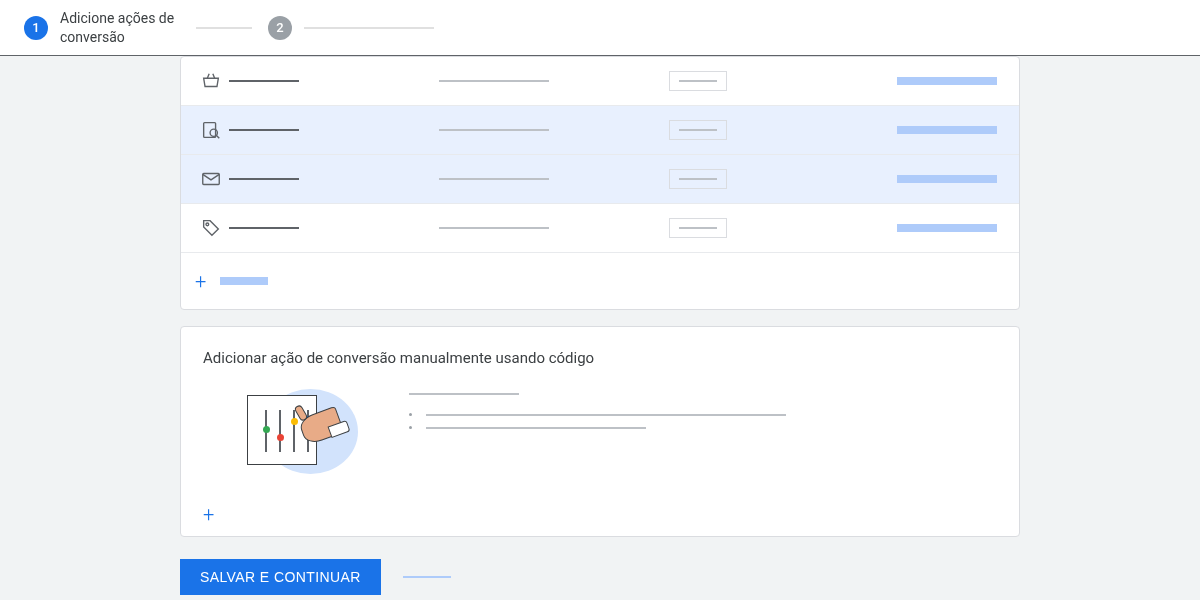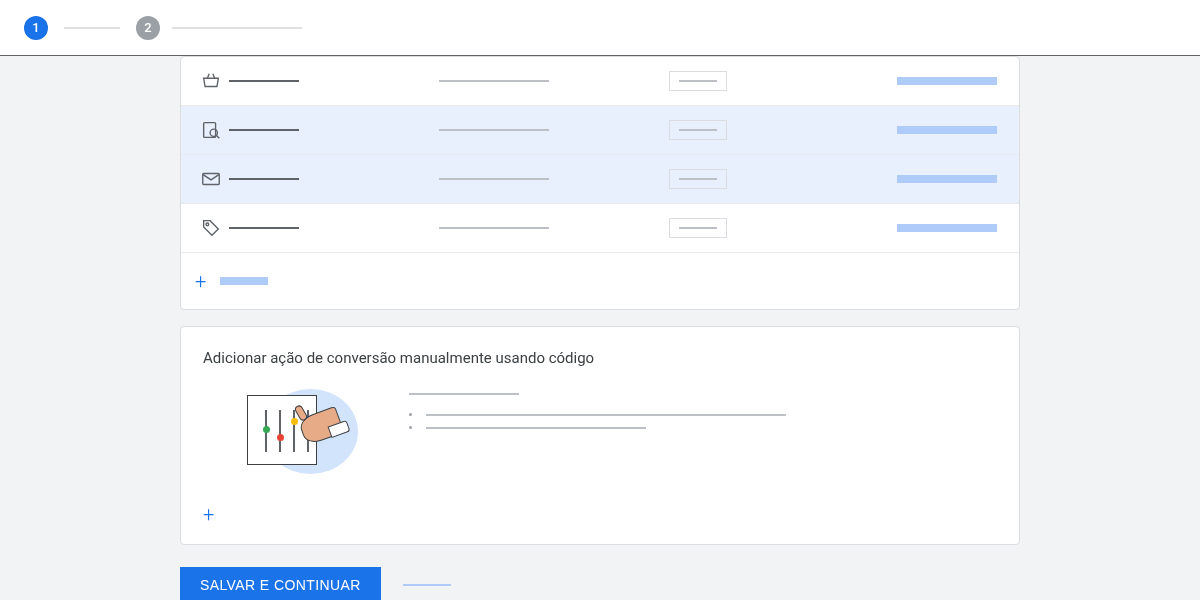--- a/index.html
+++ b/index.html
@@ -30,21 +30,21 @@
 .desc-ph { width: 110px; height: 2px; background: #bdc1c6; }
 .input-cell { width: 120px; }
 .input-box { width: 58px; height: 20px; border: 1px solid #dadce0; display: flex; align-items: center; justify-content: center; }
 .input-ph { width: 38px; height: 2px; background: #bdc1c6; }
 .action-cell { flex: 1; display: flex; justify-content: flex-end; padding-right: 10px; }
 .action-ph { width: 100px; height: 8px; background: #aecbfa; }
 .add-row { display: flex; align-items: center; gap: 14px; padding: 16px 14px 0; }
 .plus-icon { color: #1a73e8; font-size: 20px; font-weight: 300; }
 .add-ph { width: 48px; height: 8px; background: #aecbfa; }
 
-.manual-card { padding: 22px 22px 18px; }
+.manual-card { padding: 22px 22px 10px; }
 .manual-title { font-size: 15px; color: #3c4043; margin-bottom: 22px; }
 .manual-body { display: flex; gap: 56px; align-items: flex-start; margin-bottom: 28px; padding-left: 40px; }
 .illustration { width: 110px; height: 85px; position: relative; }
 .illus-circle { position: absolute; width: 95px; height: 85px; border-radius: 50%; background: #d2e3fc; left: 20px; top: 0; }
 .illus-box { position: absolute; width: 70px; height: 70px; background: #fff; border: 1.5px solid #3c4043; left: 4px; top: 6px; }
 .slider-line { position: absolute; width: 1.5px; background: #5f6368; top: 14px; height: 42px; }
 .slider-dot { position: absolute; width: 7px; height: 7px; border-radius: 50%; }
 .d1 { background: #34a853; left: 14.5px; top: 30px; }
 .d2 { background: #ea4335; left: 28.5px; top: 38px; }
 .d3 { background: #fbbc04; left: 42.5px; top: 22px; }
@@ -70,20 +70,21 @@
 .cancel-ph { width: 48px; height: 2px; background: #aecbfa; }
 
 svg.row-icon { width: 22px; height: 22px; stroke: #5f6368; stroke-width: 1.5; fill: none; }
 </style>
 </head>
 <body>
 
 <div class="header">
   <div class="step">
     <div class="step-circle active">1</div>
+    <div class="step-label">Adicione ações de conversão</div>
   </div>
   <div class="step-divider"></div>
   <div class="step">
     <div class="step-circle inactive">2</div>
   </div>
   <div class="step2-after"></div>
 </div>
 
 <div class="content">
   <div class="inner">

